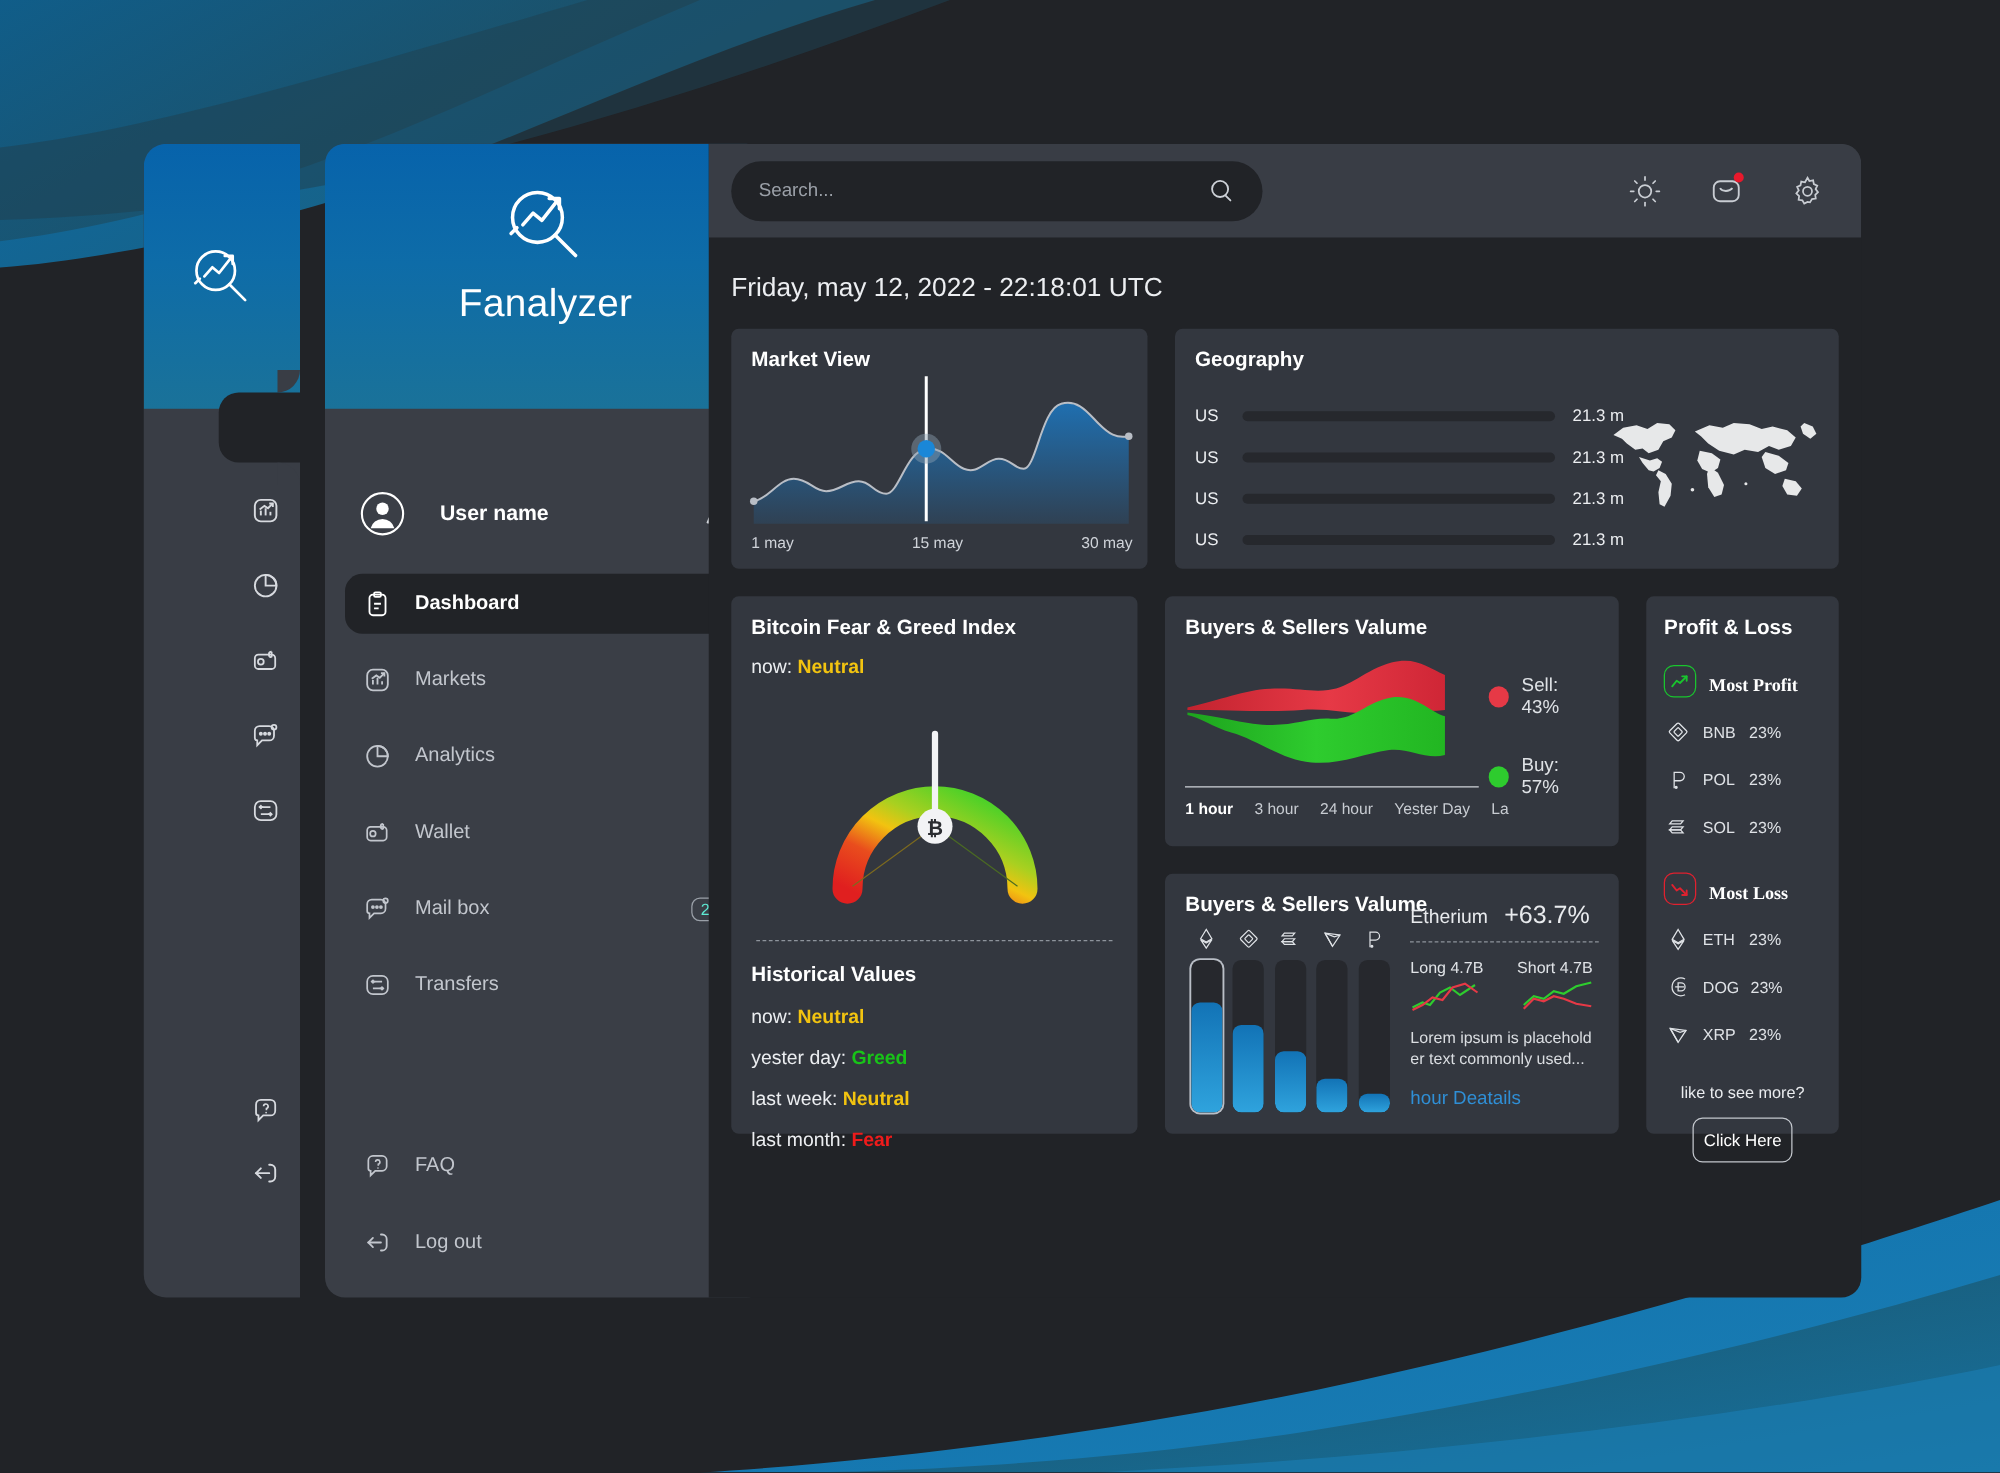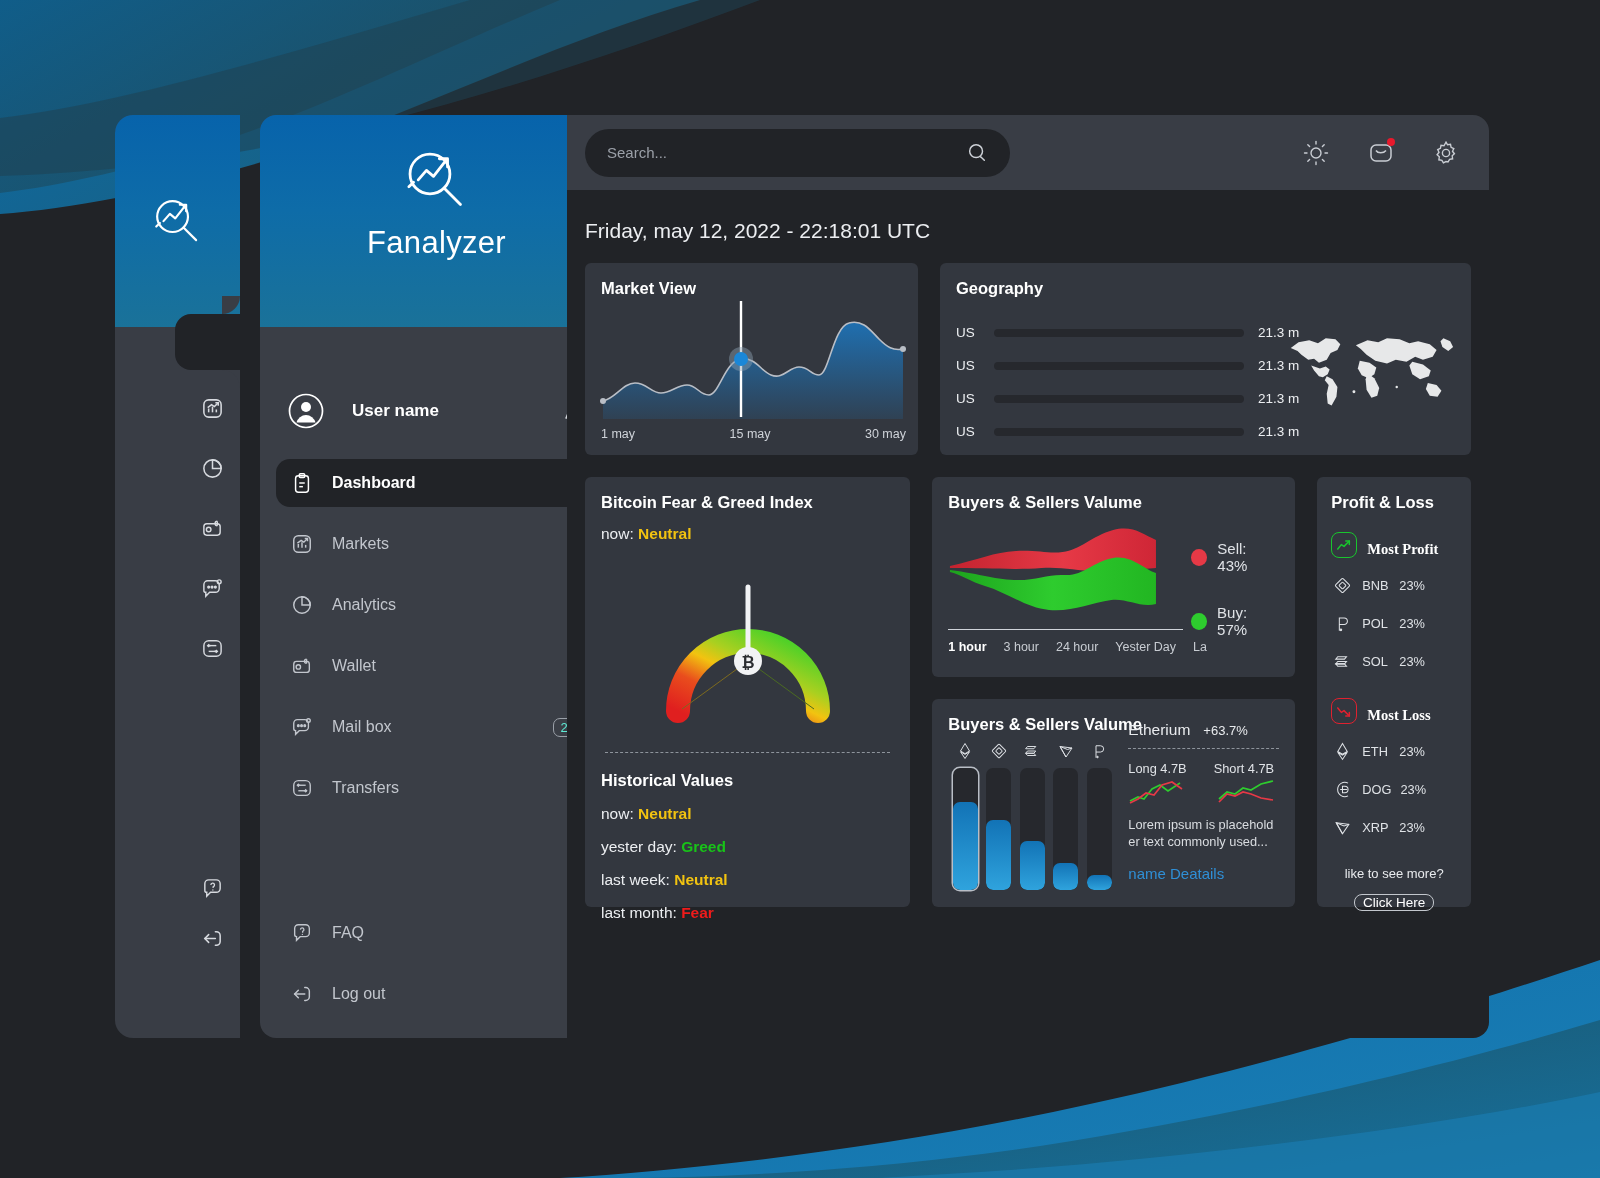--- a/index.html
+++ b/index.html
@@ -196,21 +196,21 @@
   .pl-badge.down { border:1.6px solid #e0212f; }
   .pl-badge svg { width:16px; height:13px; }
   .pl-head span { color:#fff; font-size:14.5px; font-weight:700; }
   .pl-row { display:flex; align-items:center; gap:9px; margin-top:16px; color:#dfe2e6; }
   .pl-ico { width:22px; height:22px; display:flex; align-items:center; justify-content:center; }
   .pl-ico svg { width:19px; height:19px; }
   .pl-sym { font-size:12.8px; min-width:28px; }
   .pl-pct { font-size:12.8px; }
   .pl-more { color:#e9ebee; font-size:13px; text-align:center; margin-top:28px; }
   .pl-btn {
-    margin:13px auto 0 auto; width:80px; height:17px; border:1px solid #c3c7cd; border-radius:8px;
+    margin:13px auto 0 auto; width:80px; height:36px; border:1px solid #c3c7cd; border-radius:8px;
     color:#fff; font-size:13.5px; display:flex; align-items:center; justify-content:center;
     background:transparent;
   }
 </style>
 </head>
 <body>
 
 <div id="root">
 
   <svg class="bg-waves" viewBox="0 0 1600 1178" preserveAspectRatio="none">
@@ -721,39 +721,39 @@
                       <span class="bar-track">
                         <span class="bar-fill" style="height:12%"></span>
                       </span>
                     </div>
                 </div>
               </div>
 
               <div class="eth-side">
                 <div class="eth-head">
                   <span style="font-size:15.5px">Etherium</span>
-                  <span style="font-size:13px">+63.7%</span>
+                  <span style="font-size:20px">+63.7%</span>
                 </div>
                 <div class="eth-dash"></div>
                 <div class="ls-row">
                   <span>Long 4.7B</span>
                   <span>Short 4.7B</span>
                 </div>
                 <div class="ls-row" style="margin-top:0">
                   <svg class="spark" viewBox="0 0 62 26">
                     <polyline points="2,22 10,18 16,20 24,10 32,6 40,12 52,4" fill="none" stroke="#2ecc2e" stroke-width="1.7"></polyline>
                     <polyline points="2,24 10,20 18,14 26,16 34,6 44,3 54,10" fill="none" stroke="#e63946" stroke-width="1.7"></polyline>
                   </svg>
                   <svg class="spark" viewBox="0 0 62 26">
                     <polyline points="2,20 10,13 18,15 26,9 34,11 44,5 56,2" fill="none" stroke="#2ecc2e" stroke-width="1.7"></polyline>
                     <polyline points="2,23 10,15 18,17 26,13 34,15 44,19 56,21" fill="none" stroke="#e63946" stroke-width="1.7"></polyline>
                   </svg>
                 </div>
                 <div class="lorem">Lorem ipsum is placehold er text commonly used...</div>
-                <div class="more">name Deatails</div>
+                <div class="more">hour Deatails</div>
               </div>
             </div>
           </div>
 
           <div class="card pl">
             <div class="card-title">Profit &amp; Loss</div>
 
             <div class="pl-head">
               <span class="pl-badge up">
                 <svg viewBox="0 0 18 14" fill="none" stroke="#19c52e" stroke-width="1.7" stroke-linecap="round" stroke-linejoin="round">

